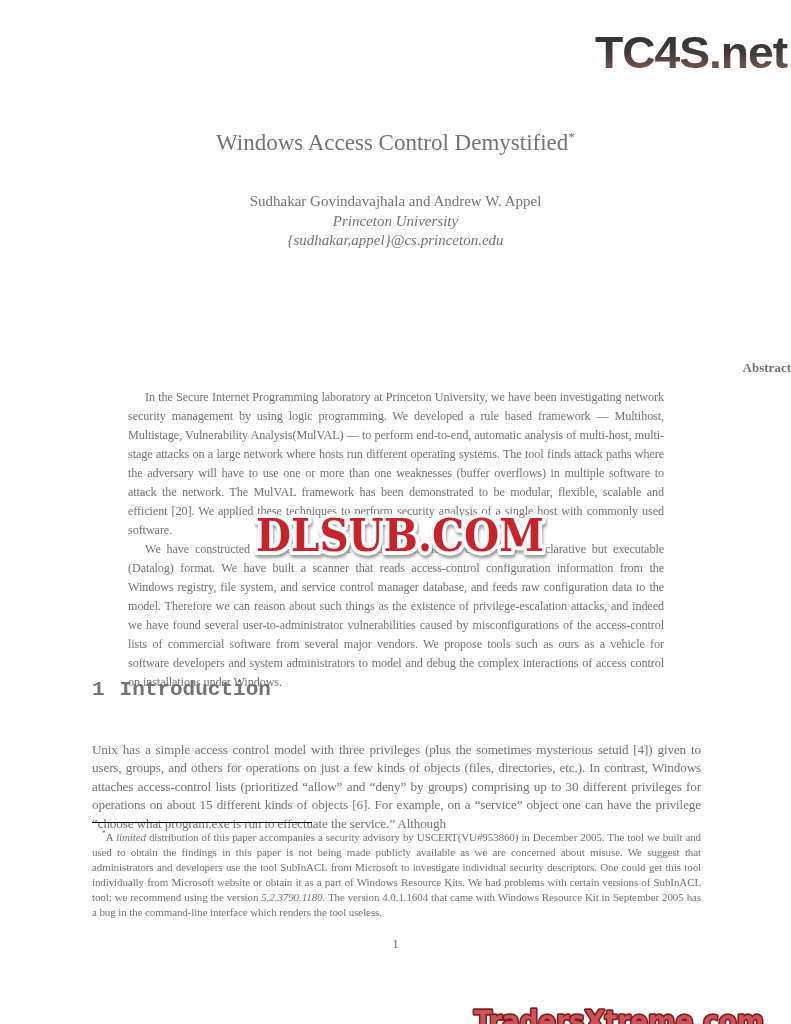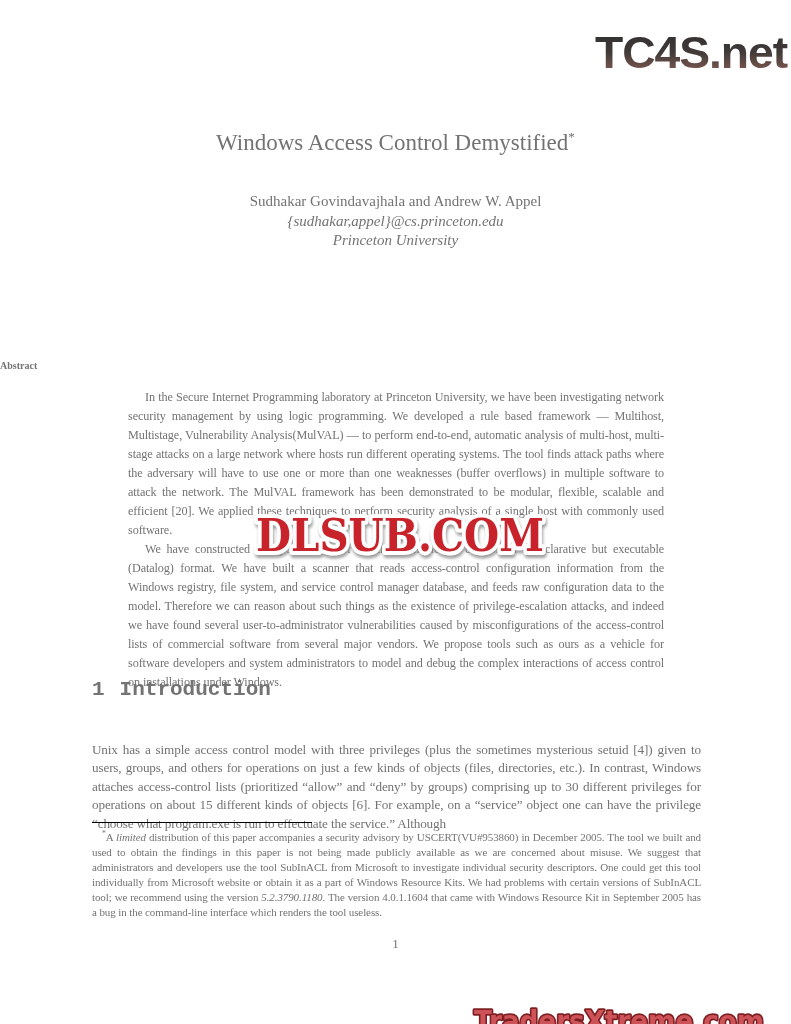--- a/index.html
+++ b/index.html
@@ -55,22 +55,22 @@
     top: 253px;
     text-align: center;
     font-size: 15px;
   }
 
   
   .abstract-heading {
     position: absolute;
     left: 0; right: 0;
     top: 337px;
-    text-align: left;
-    font-size: 10px;
+    text-align: right;
+    font-size: 13px;
     font-weight: bold;
     margin: 0;
   }
   .abstract-body {
     position: absolute;
     left: 128px;
     top: 365px;
     width: 536px;
     font-size: 12.2px;
     line-height: 19px;
@@ -178,22 +178,22 @@
         <stop offset="100%" stop-color="#8e6156"></stop>
       </linearGradient>
     </defs>
     <text x="99" y="42" text-anchor="middle" textLength="192" lengthAdjust="spacingAndGlyphs" fill="url(#tc-grad)">TC4S.net</text>
   </svg>
 
   <h1 class="title"><span>Windows Access Control Demystified</span><sup>*</sup></h1>
 
   <div class="author-block">
     <div>Sudhakar Govindavajhala and Andrew W. Appel</div>
+    <div class="italic">Princeton University</div>
     <div class="italic">{sudhakar,appel}@cs.princeton.edu</div>
-    <div class="italic">Princeton University</div>
   </div>
 
 
   <h2 class="abstract-heading">Abstract</h2>
   <div class="abstract-body">
     <p>In the Secure Internet Programming laboratory at Princeton University, we have been investigating network security management by using logic programming. We developed a rule based framework — Multihost, Multistage, Vulnerability Analysis(MulVAL) — to perform end-to-end, automatic analysis of multi-host, multi-stage attacks on a large network where hosts run different operating systems. The tool finds attack paths where the adversary will have to use one or more than one weaknesses (buffer overflows) in multiple software to attack the network. The MulVAL framework has been demonstrated to be modular, flexible, scalable and efficient [20]. We applied these techniques to perform security analysis of a single host with commonly used software.</p>
     <p>We have constructed a logical model of Windows XP access control, in a declarative but executable (Datalog) format. We have built a scanner that reads access-control configuration information from the Windows registry, file system, and service control manager database, and feeds raw configuration data to the model. Therefore we can reason about such things as the existence of privilege-escalation attacks, and indeed we have found several user-to-administrator vulnerabilities caused by misconfigurations of the access-control lists of commercial software from several major vendors. We propose tools such as ours as a vehicle for software developers and system administrators to model and debug the complex interactions of access control on installations under Windows.</p>
   </div>
 
   <svg class="wm-dlsub" viewBox="0 0 300 56">

